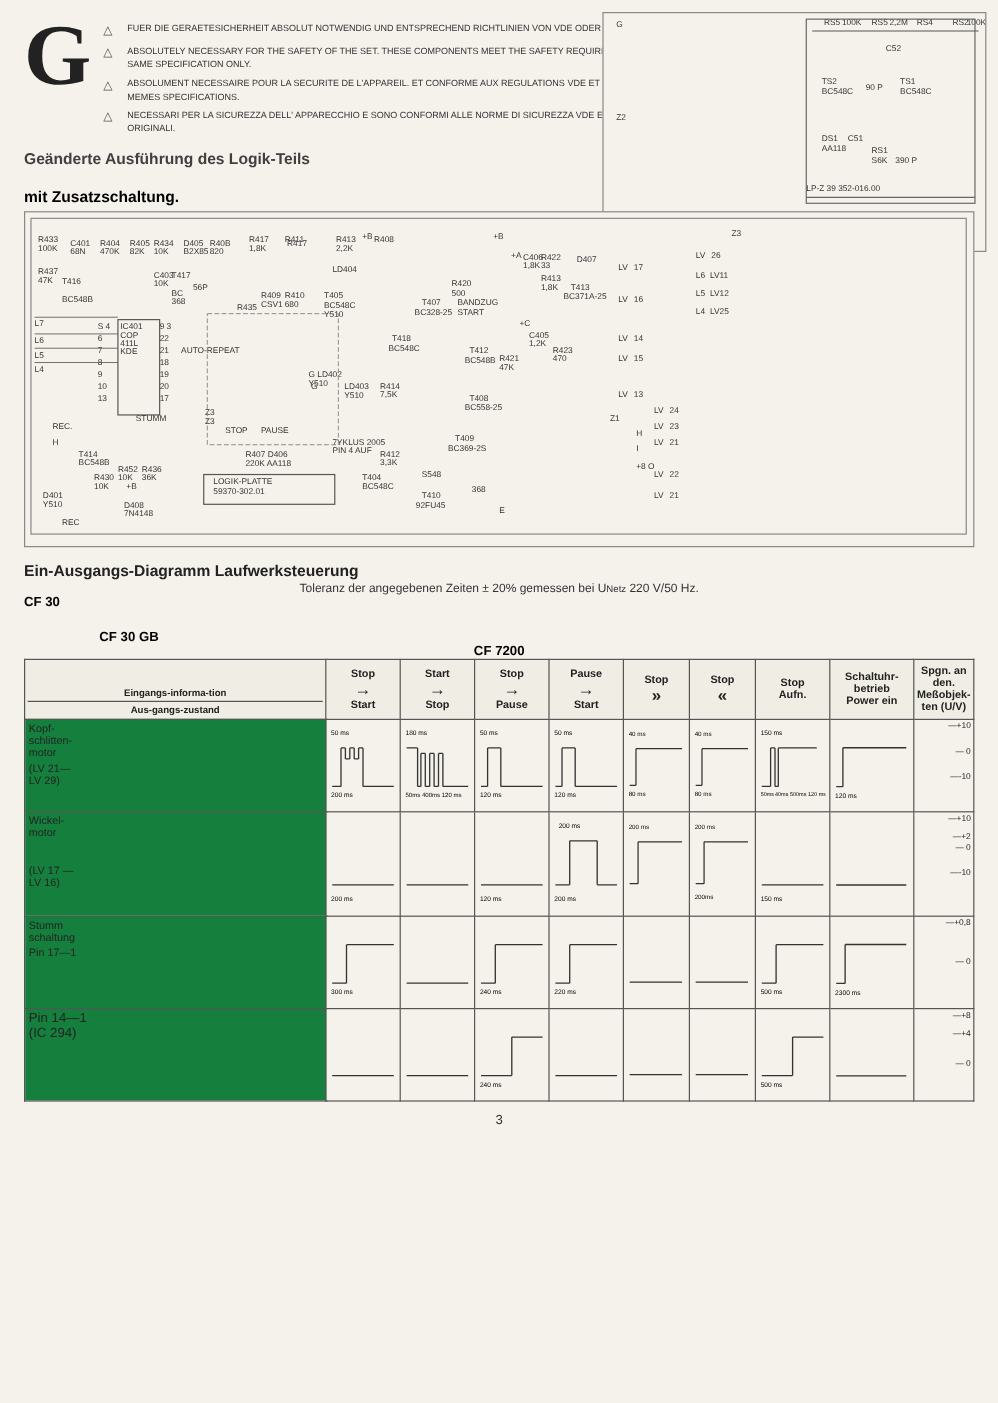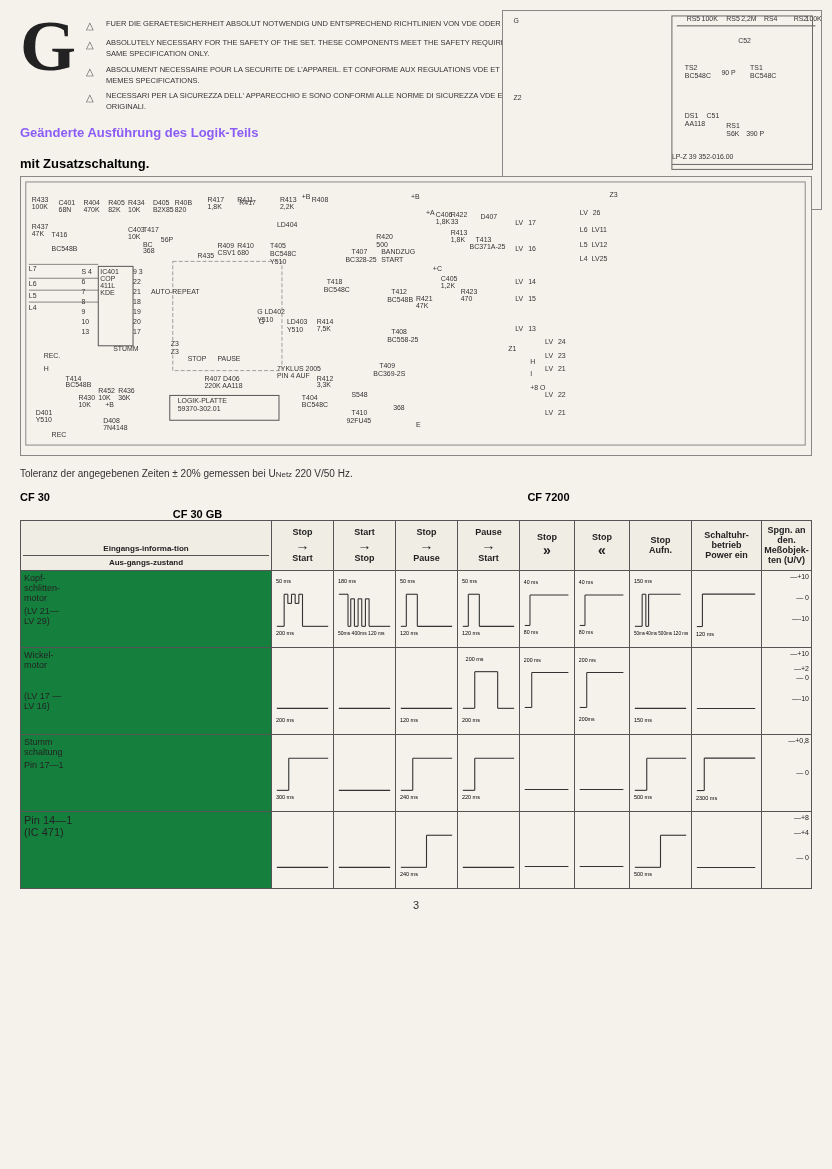--- a/index.html
+++ b/index.html
@@ -61,21 +61,21 @@
       height: 200px;
       border: 1px solid #888;
       background: #f5f2ec;
       font-size: 7px;
     }
     
     .changed-section {
       margin: 5px 0 5px 0;
       font-size: 13px;
       font-weight: bold;
-      color: #8b5cf6;
+      color: #404040;
     }
     
     .main-circuit {
       width: 100%;
       height: 280px;
       border: 1px solid #888;
       background: #f5f2ec;
       margin-bottom: 12px;
       position: relative;
       overflow: hidden;
@@ -83,21 +83,22 @@
     
     .section-title {
       font-size: 13px;
       font-weight: bold;
       color: #222;
       margin-bottom: 2px;
     }
     .section-subtitle {
       font-size: 10px;
       color: #333;
-      margin-bottom: 12px;
+      margin-bottom: 0;
+      text-align: center;
     }
     
     .diagram-table {
       width: 100%;
       border-collapse: collapse;
       font-size: 9px;
       background: #f5f2ec;
     }
     .diagram-table td, .diagram-table th {
       border: 1px solid #555;
@@ -481,26 +482,27 @@
     <line x1="5" y1="114" x2="75" y2="114" stroke="#555" stroke-width="0.7"></line>
     <line x1="5" y1="126" x2="75" y2="126" stroke="#555" stroke-width="0.7"></line>
 
     <rect x="150" y="85" width="110" height="110" stroke="#888" stroke-width="0.8" stroke-dasharray="4,2" fill="none"></rect>
 
     <rect x="147" y="220" width="110" height="25" stroke="#555" stroke-width="1" fill="none"></rect>
   </svg>
 </div>
 
 <div>
+  <div class="section-title">Ein-Ausgangs-Diagramm Laufwerksteuerung</div>
   <div class="section-subtitle">
     <span>Toleranz der angegebenen Zeiten ± 20% gemessen bei U</span><span class="sub2">Netz</span><span> 220 V/50 Hz.</span>
   </div>
 </div>
 
-<div style="display:flex; margin-bottom:0; font-size:11px; font-weight:bold;">
+<div style="display:flex; margin-bottom:0; font-size:11px; font-weight:bold;flex-direction:column;">
   <div style="width:90px;">CF 30</div>
   <div style="width:175px; text-align:center;margin-top:17px;">CF 30 GB</div>
   <div style="flex:1; text-align:center;">CF 7200</div>
 </div>
 
 <table class="diagram-table">
   <thead>
     <tr class="header-row">
       <td style="width:90px;" colspan="2">
         <div style="font-size:8px; text-align:center; border-bottom:1px solid #555; padding-bottom:2px;margin-top:20px;">Eingangs-informa-tion</div>
@@ -834,21 +836,21 @@
 
       <td style="padding:2px; font-size:7px; text-align:right; vertical-align:top; white-space:nowrap;">
         <div style="margin-bottom:2px;">—+0,8</div>
         <div style="margin-top:25px;">— 0</div>
       </td>
     </tr>
 
     <tr>
       <td class="row-label" colspan="2" style="font-size:11px; vertical-align:top;">
         <div>Pin 14—1</div>
-        <div>(IC 471)</div>
+        <div>(IC 294)</div>
       </td>
 
       <td class="waveform-cell">
         <svg viewBox="0 0 60 70" width="100%" height="70">
           <line x1="2" y1="55" x2="58" y2="55" stroke="#333" stroke-width="1.2"></line>
         </svg>
       </td>
 
       <td class="waveform-cell">
         <svg viewBox="0 0 60 70" width="100%" height="70">

